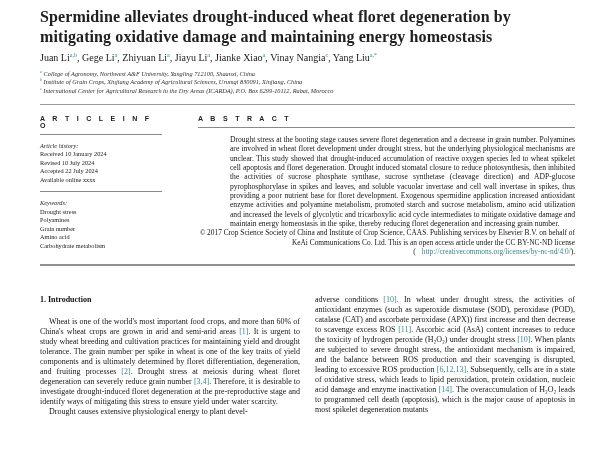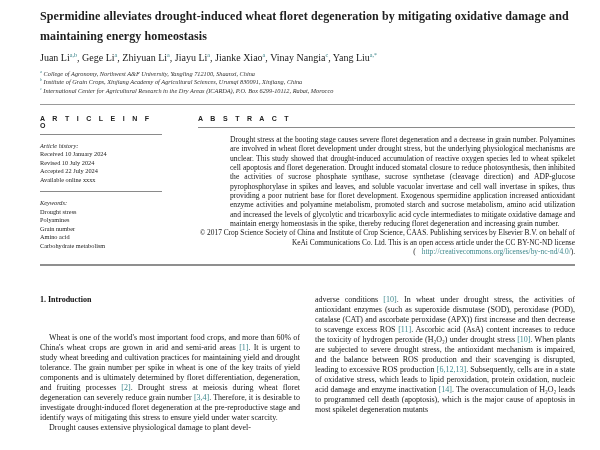--- a/index.html
+++ b/index.html
@@ -7,21 +7,21 @@
   html, body { background: #ffffff; }
   body { width: 600px; height: 450px; overflow: hidden; }
   .page {
     width: 600px; height: 450px; overflow: hidden;
     padding: 7px 25px 0 40px;
     font-family: "Liberation Serif", serif;
     color: var(--ink);
     background: #fff;
   }
   .title {
-    font-size: 12px; line-height: 19.5px; font-weight: bold;
+    font-size: 16px; line-height: 19.5px; font-weight: bold;
     color: #202020; letter-spacing: 0.1px;
   }
   .authors { margin-top: 6px; font-size: 10px; color: #1a1a1a; }
   .author sup, .aff sup {
     color: var(--accent); font-size: 0.62em; vertical-align: super; line-height: 0;
   }
   .author:not(:last-child)::after { content: ", "; }
   .affiliations { margin-top: 7px; }
   .aff {
     font-style: italic; font-size: 6.3px; line-height: 8.3px; color: #2e2e2e;
@@ -44,21 +44,21 @@
   }
   .copyright {
     font-size: 7.4px; line-height: 9.35px; text-align: right; color: #161616;
   }
   .link { color: var(--accent); padding-left: 6px; }
   .rule-thick { border: 0; border-top: 2px solid var(--rule); margin-top: 8px; }
   .body-cols {
     display: grid; grid-template-columns: 1fr 1fr; column-gap: 15px;
     margin-top: 29px;
   }
-  .section-heading { font-size: 8px; font-weight: bold; color: #101010; margin-bottom: 29px; }
+  .section-heading { font-size: 8px; font-weight: bold; color: #101010; margin-bottom: 13px; }
   .body-para {
     font-size: 8px; line-height: 10px; text-align: justify; color: #161616;
   }
   .indent { text-indent: 9px; }
   .cite { color: var(--accent); }
 </style>
 </head>
 <body>
 
 <div class="page">
@@ -103,21 +103,21 @@
 
   </div>
 
   <hr class="rule-thick">
 
   <div class="body-cols">
 
     <div class="col">
       <div class="section-heading">1. Introduction</div>
       <p class="body-para indent">Wheat is one of the world's most important food crops, and more than 60% of China's wheat crops are grown in arid and semi-arid areas <span class="cite">[1]</span>. It is urgent to study wheat breeding and cultivation practices for maintaining yield and drought tolerance. The grain number per spike in wheat is one of the key traits of yield components and is ultimately determined by floret differentiation, degeneration, and fruiting processes <span class="cite">[2]</span>. Drought stress at meiosis during wheat floret degeneration can severely reduce grain number <span class="cite">[3,4]</span>. Therefore, it is desirable to investigate drought-induced floret degeneration at the pre-reproductive stage and identify ways of mitigating this stress to ensure yield under water scarcity.</p>
-      <p class="body-para indent">Drought causes extensive physiological damage to plant devel-</p>
+      <p class="body-para indent">Drought causes extensive physiological energy to plant devel-</p>
     </div>
 
     <div class="col">
       <p class="body-para">adverse conditions <span class="cite">[10]</span>. In wheat under drought stress, the activities of antioxidant enzymes (such as superoxide dismutase (SOD), peroxidase (POD), catalase (CAT) and ascorbate peroxidase (APX)) first increase and then decrease to scavenge excess ROS <span class="cite">[11]</span>. Ascorbic acid (AsA) content increases to reduce the toxicity of hydrogen peroxide (H₂O₂) under drought stress <span class="cite">[10]</span>. When plants are subjected to severe drought stress, the antioxidant mechanism is impaired, and the balance between ROS production and their scavenging is disrupted, leading to excessive ROS production <span class="cite">[6,12,13]</span>. Subsequently, cells are in a state of oxidative stress, which leads to lipid peroxidation, protein oxidation, nucleic acid damage and enzyme inactivation <span class="cite">[14]</span>. The overaccumulation of H₂O₂ leads to programmed cell death (apoptosis), which is the major cause of apoptosis in most spikelet degeneration mutants</p>
     </div>
 
   </div>
 
 </div>
 

